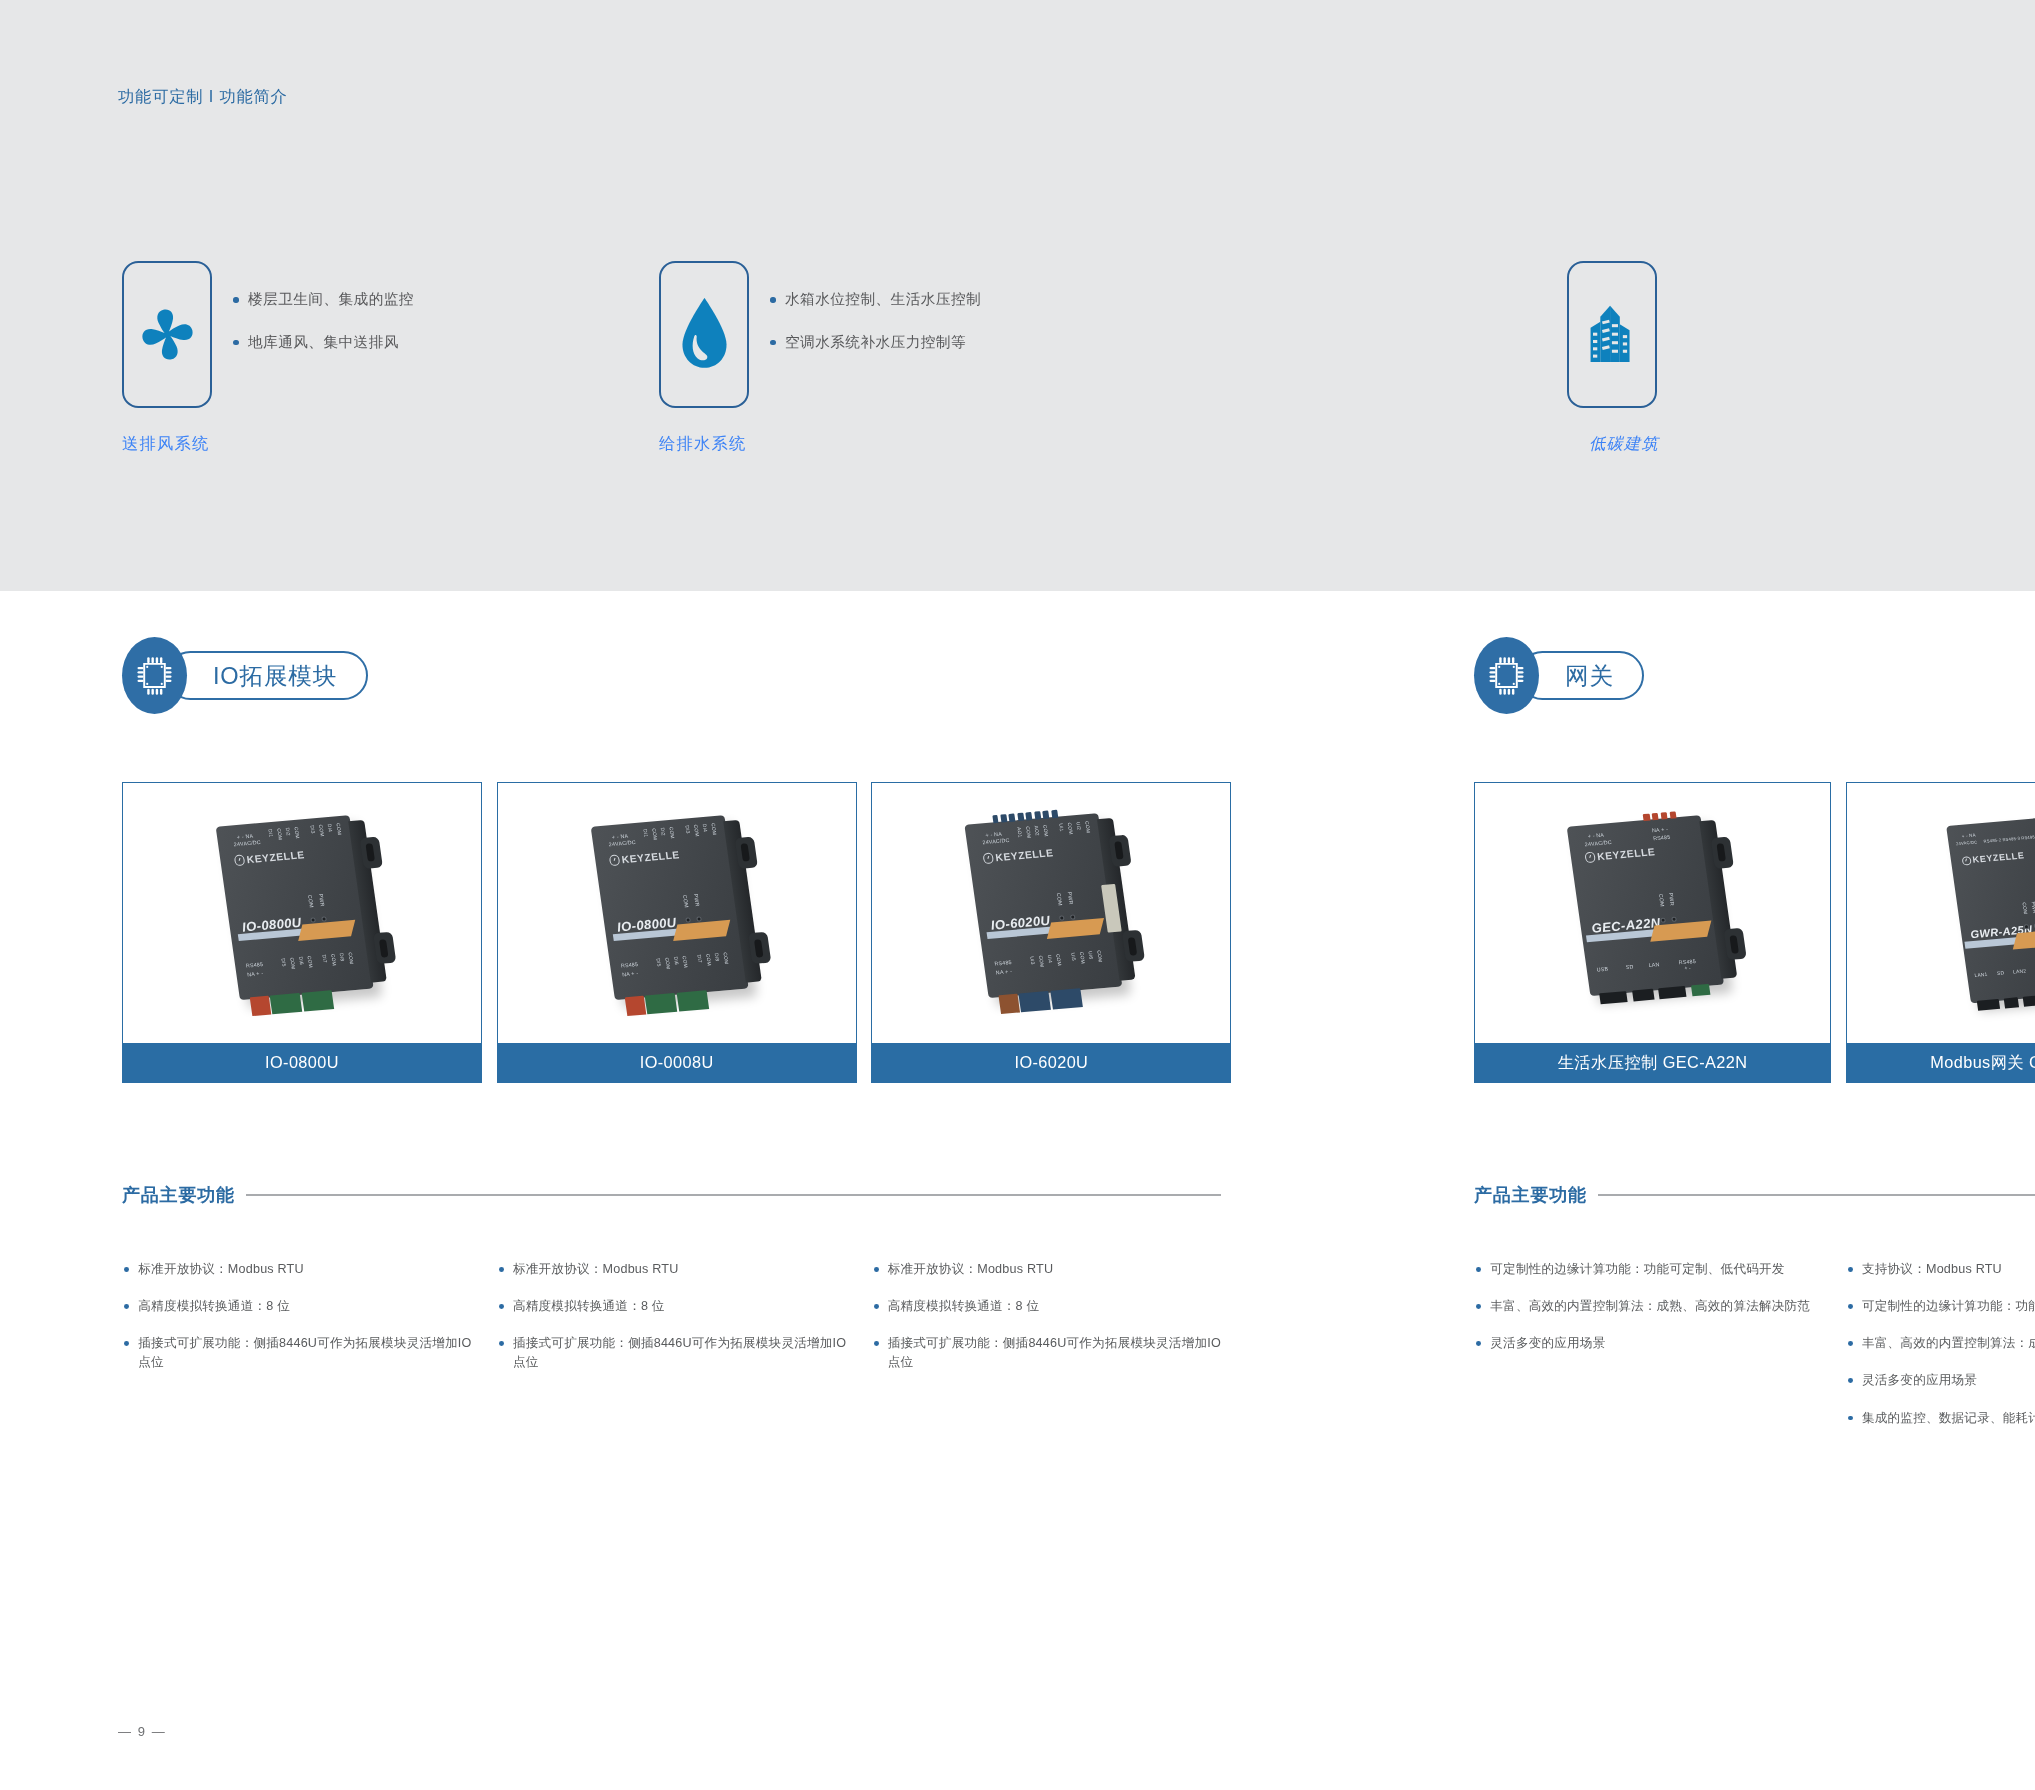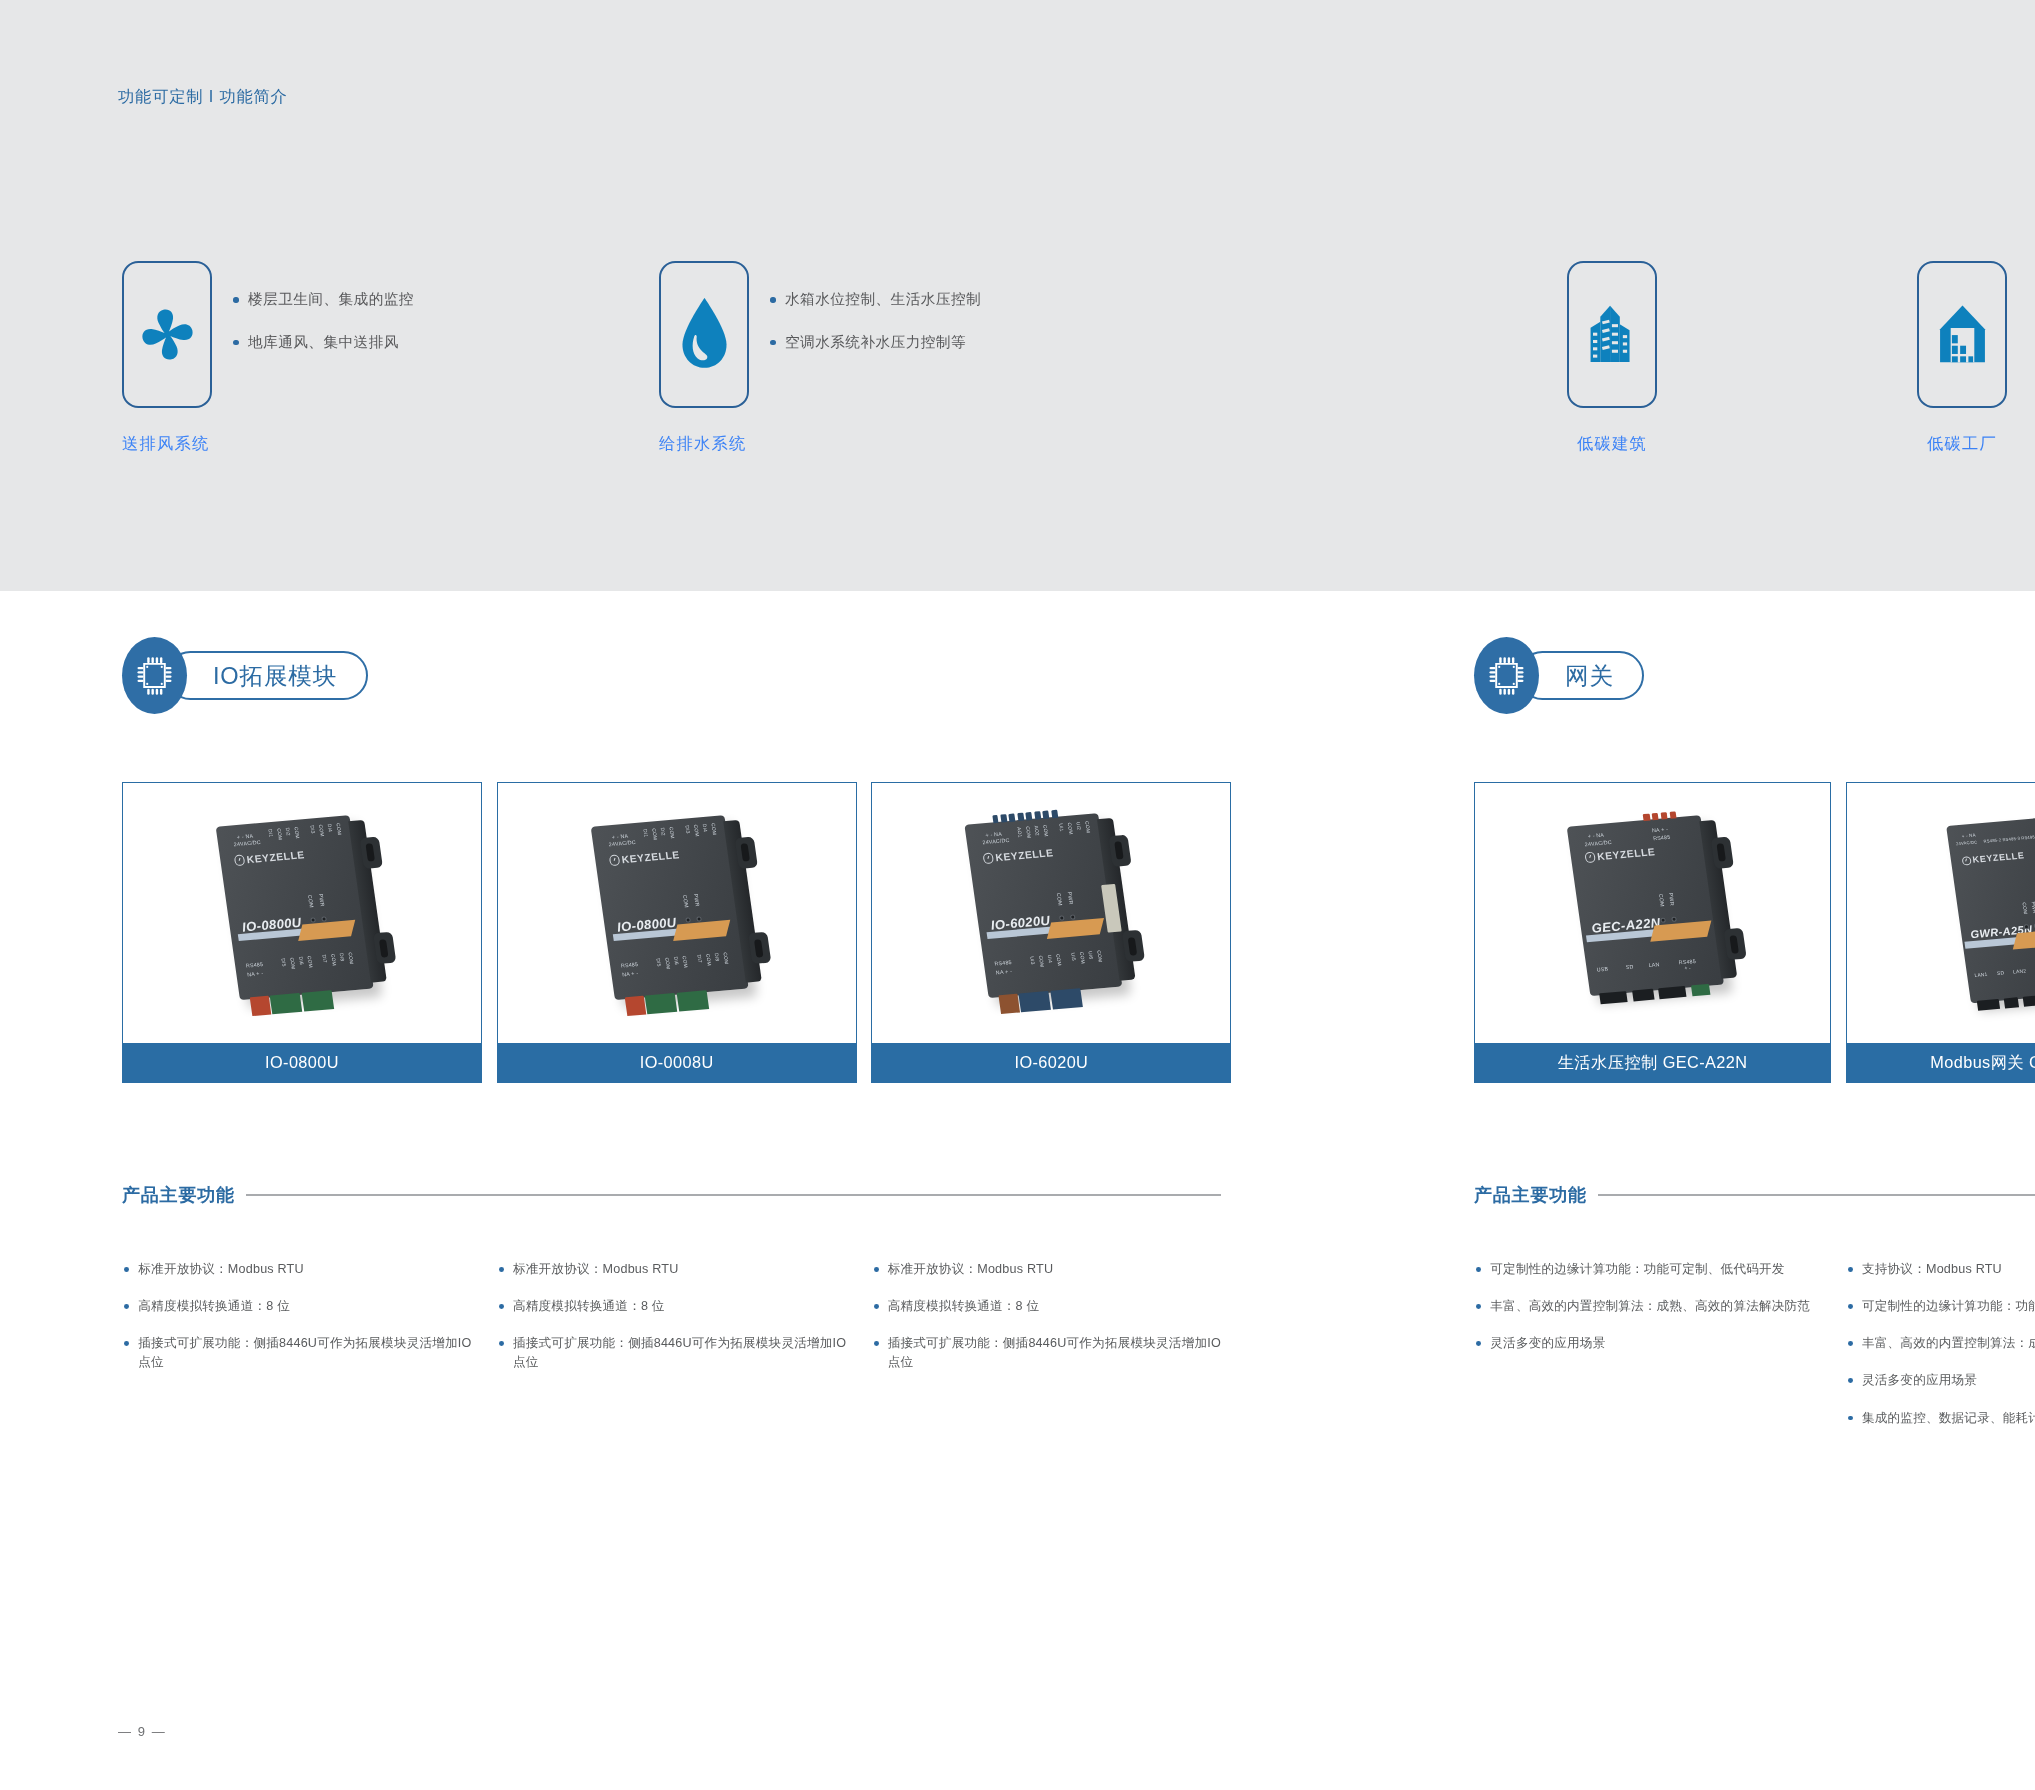--- a/index.html
+++ b/index.html
@@ -78,21 +78,21 @@
   .bullets-inline li::before {
     content: "";
     position: absolute;
     left: 3.3px; top: 7.3px;
     width: 5.3px; height: 5.3px;
     border-radius: 50%;
     background: #2c6ba3;
   }
 
   .app-item.centered .icon-box { margin: 0 auto; }
-  .app-item.centered .app-caption { text-align: center; }
+  .app-item.centered .app-caption { text-align: right; font-style: italic; }
 
   
   .sec-title {
     position: absolute;
     height: 77px;
     display: flex;
     align-items: center;
   }
   .sec-chip {
     width: 65px; height: 77px;
@@ -393,39 +393,20 @@
             <rect x="67" y="56" width="7" height="5"></rect>
             <rect x="67" y="68" width="7" height="5"></rect>
             <rect x="67" y="80" width="7" height="5"></rect>
           </g>
         </svg>
       </span>
     </div>
     <div class="app-caption">低碳建筑</div>
   </div>
 
-  <div class="app-item centered" style="left:1915px;width:94px;">
-    <div class="icon-box">
-      <span>
-        <svg width="59" height="65" viewBox="0 0 100 110">
-          <path fill="#0e81bd" d="M50 6 L88 46 L88 102 L12 102 L12 46 Z"></path>
-          <rect fill="#e6e7e8" x="30" y="44" width="40" height="58"></rect>
-          <g fill="#0e81bd">
-            <rect x="32" y="56" width="10" height="14"></rect>
-            <rect x="32" y="74" width="10" height="14"></rect>
-            <rect x="32" y="92" width="10" height="10"></rect>
-            <rect x="46" y="74" width="10" height="14"></rect>
-            <rect x="46" y="92" width="10" height="10"></rect>
-            <rect x="60" y="92" width="8" height="10"></rect>
-          </g>
-        </svg>
-      </span>
-    </div>
-    <div class="app-caption">低碳工厂</div>
-  </div>
 
 </div>
 
 <div class="sec-title" style="left:122px; top:637px;">
   <div class="sec-chip">
     <svg width="37" height="40" viewBox="0 0 60 66">
       <g fill="#ffffff">
         <rect x="18" y="2" width="4" height="10" rx="2"></rect>
           <rect x="25" y="2" width="4" height="10" rx="2"></rect>
         <rect x="32" y="2" width="4" height="10" rx="2"></rect>

